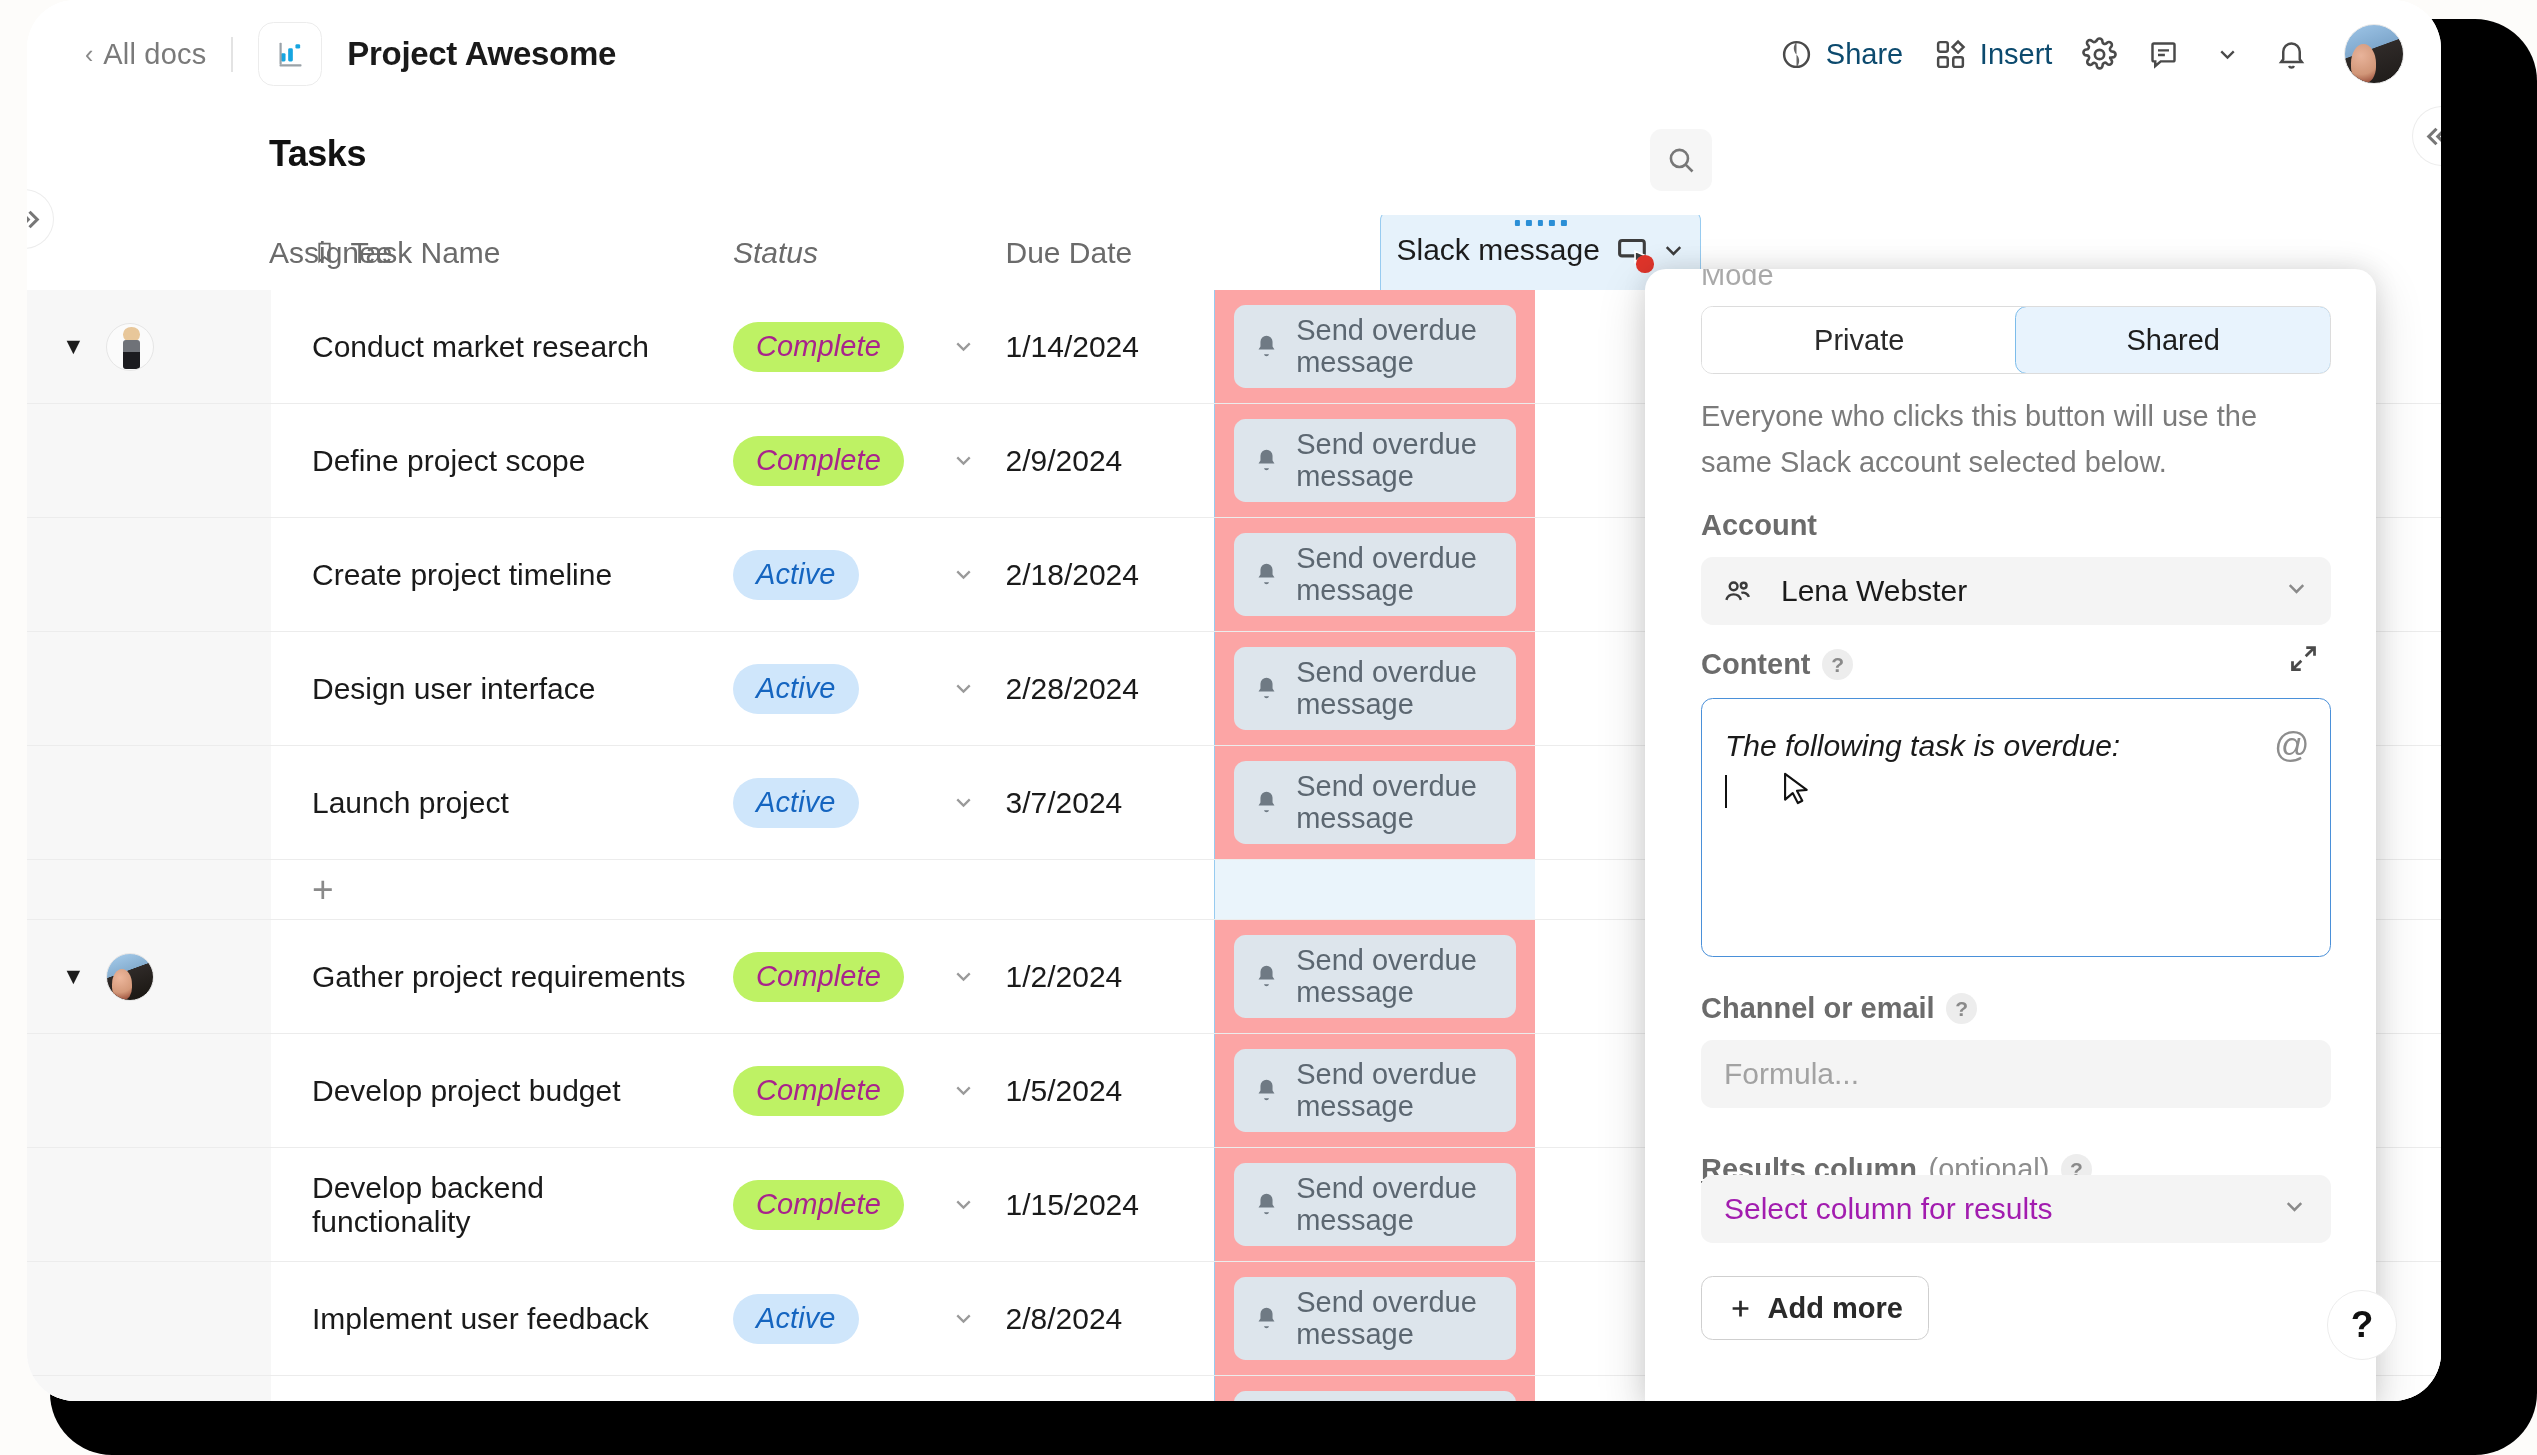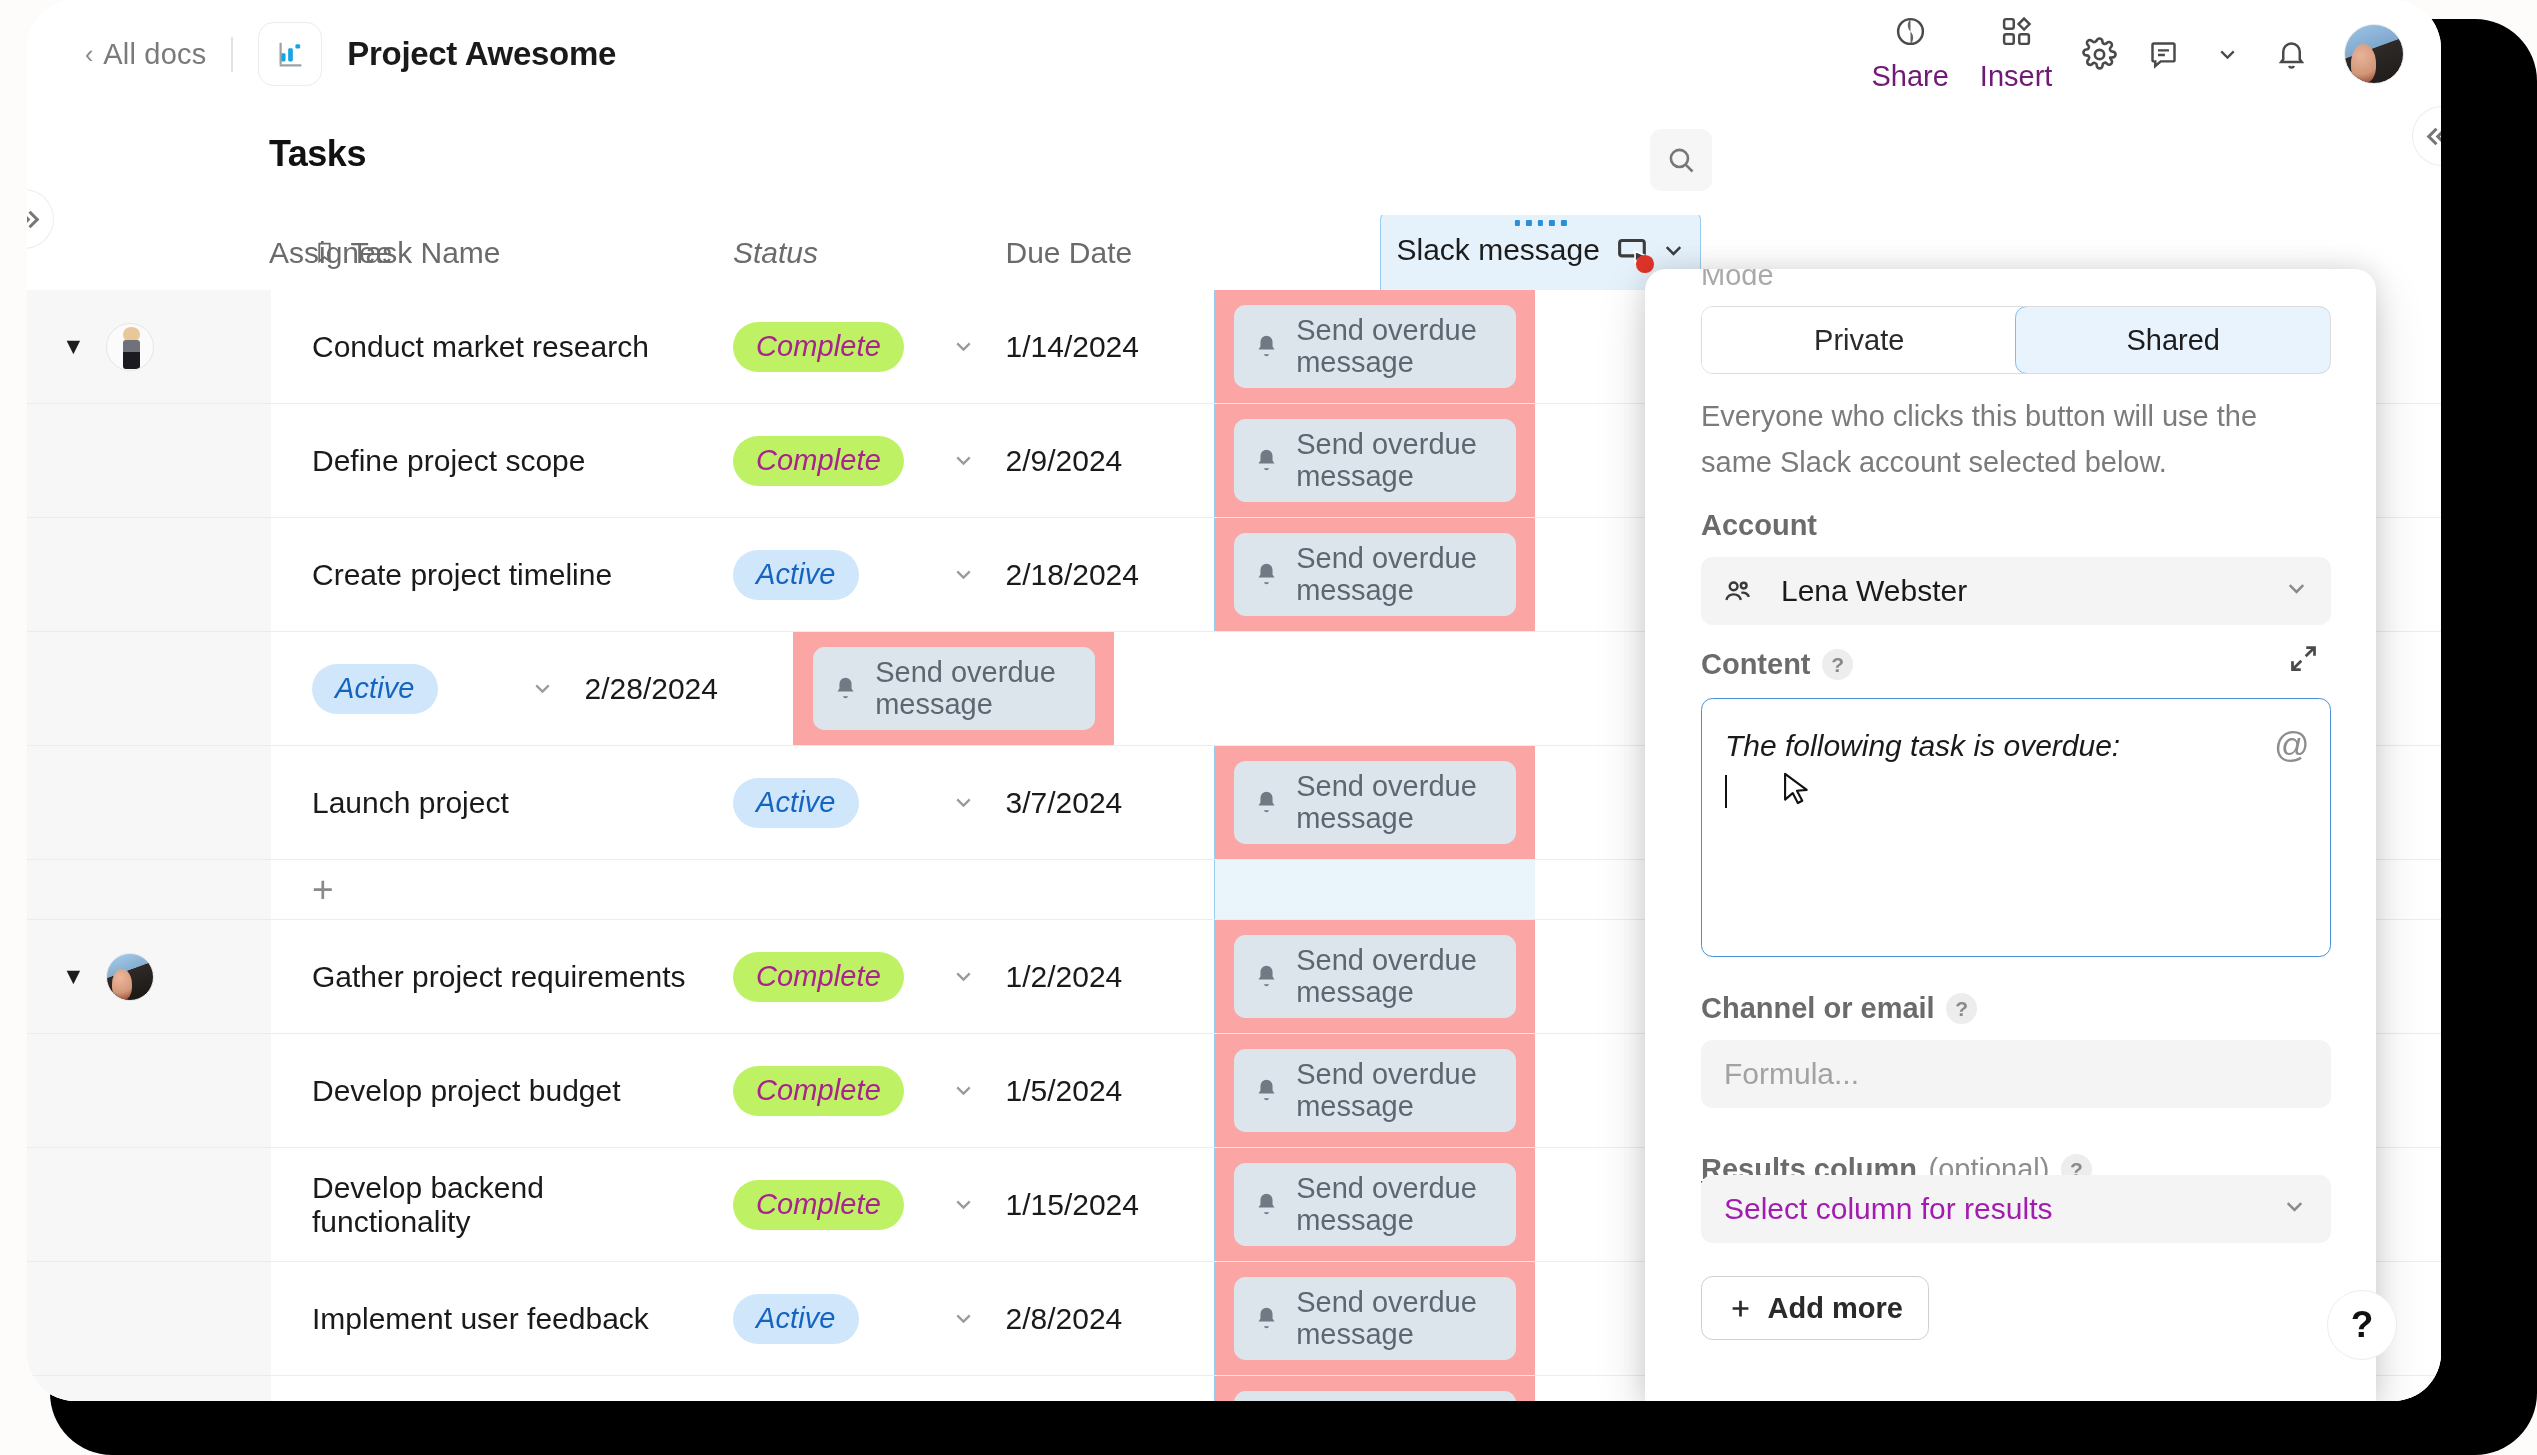--- a/index.html
+++ b/index.html
@@ -52,21 +52,21 @@
     border: 1.4px solid #ececec; background: #fff;
     display: flex; align-items: center; justify-content: center;
     margin-right: 25px;
   }
   #doc-title { font-size: 33px; font-weight: bold; color: #1a1a1a; letter-spacing: -0.3px; }
 
   .tb-right { margin-left: auto; display: flex; align-items: center; gap: 0; }
   .tb-btn {
     display: flex; align-items: center; gap: 12.6px;
     padding: 9.7px 15.5px; border-radius: 9.7px;
-    color: #701a75; font-size: 29px; cursor: pointer; flex-direction: column;
+    color: #0c4a6e; font-size: 29px; cursor: pointer;
   }
   .tb-icon-btn {
     width: 56px; height: 56px; border-radius: 9.7px;
     display: flex; align-items: center; justify-content: center;
     cursor: pointer; margin: 0 3.9px;
   }
   #avatar-top {
     width: 60px; height: 60px; border-radius: 50%;
     margin-left: 21px; overflow: hidden;
     background: linear-gradient(160deg,#9fc6e8 0%,#7fa8cd 42%,#2f2a28 43%,#1d1a18 100%);
@@ -527,20 +527,21 @@
                   <path d="M12 3a5 5 0 00-5 5v4l-1.6 2.4h13.2L17 12V8a5 5 0 00-5-5zm0 17a2.2 2.2 0 002.1-1.6H9.9A2.2 2.2 0 0012 20z"></path>
                 </svg>
               <span class="txt">Send overdue message</span>
             </span>
           </div>
           <div class="cell c-rest"></div>
         </div>
 
         <div class="trow">
           <div class="cell c-assign"></div>
+          <div class="cell c-name">Design user interface</div>
           <div class="cell c-status">
             <span class="badge active">Active</span>
           </div>
           <div class="cell c-chev">
             <svg width="25" height="25" viewBox="0 0 24 24" fill="none" stroke="#9a9a9a" stroke-width="2.2">
                 <path d="M6 9l6 6 6-6"></path>
               </svg>
           </div>
           <div class="cell c-date">2/28/2024</div>
           <div class="cell c-slack">

